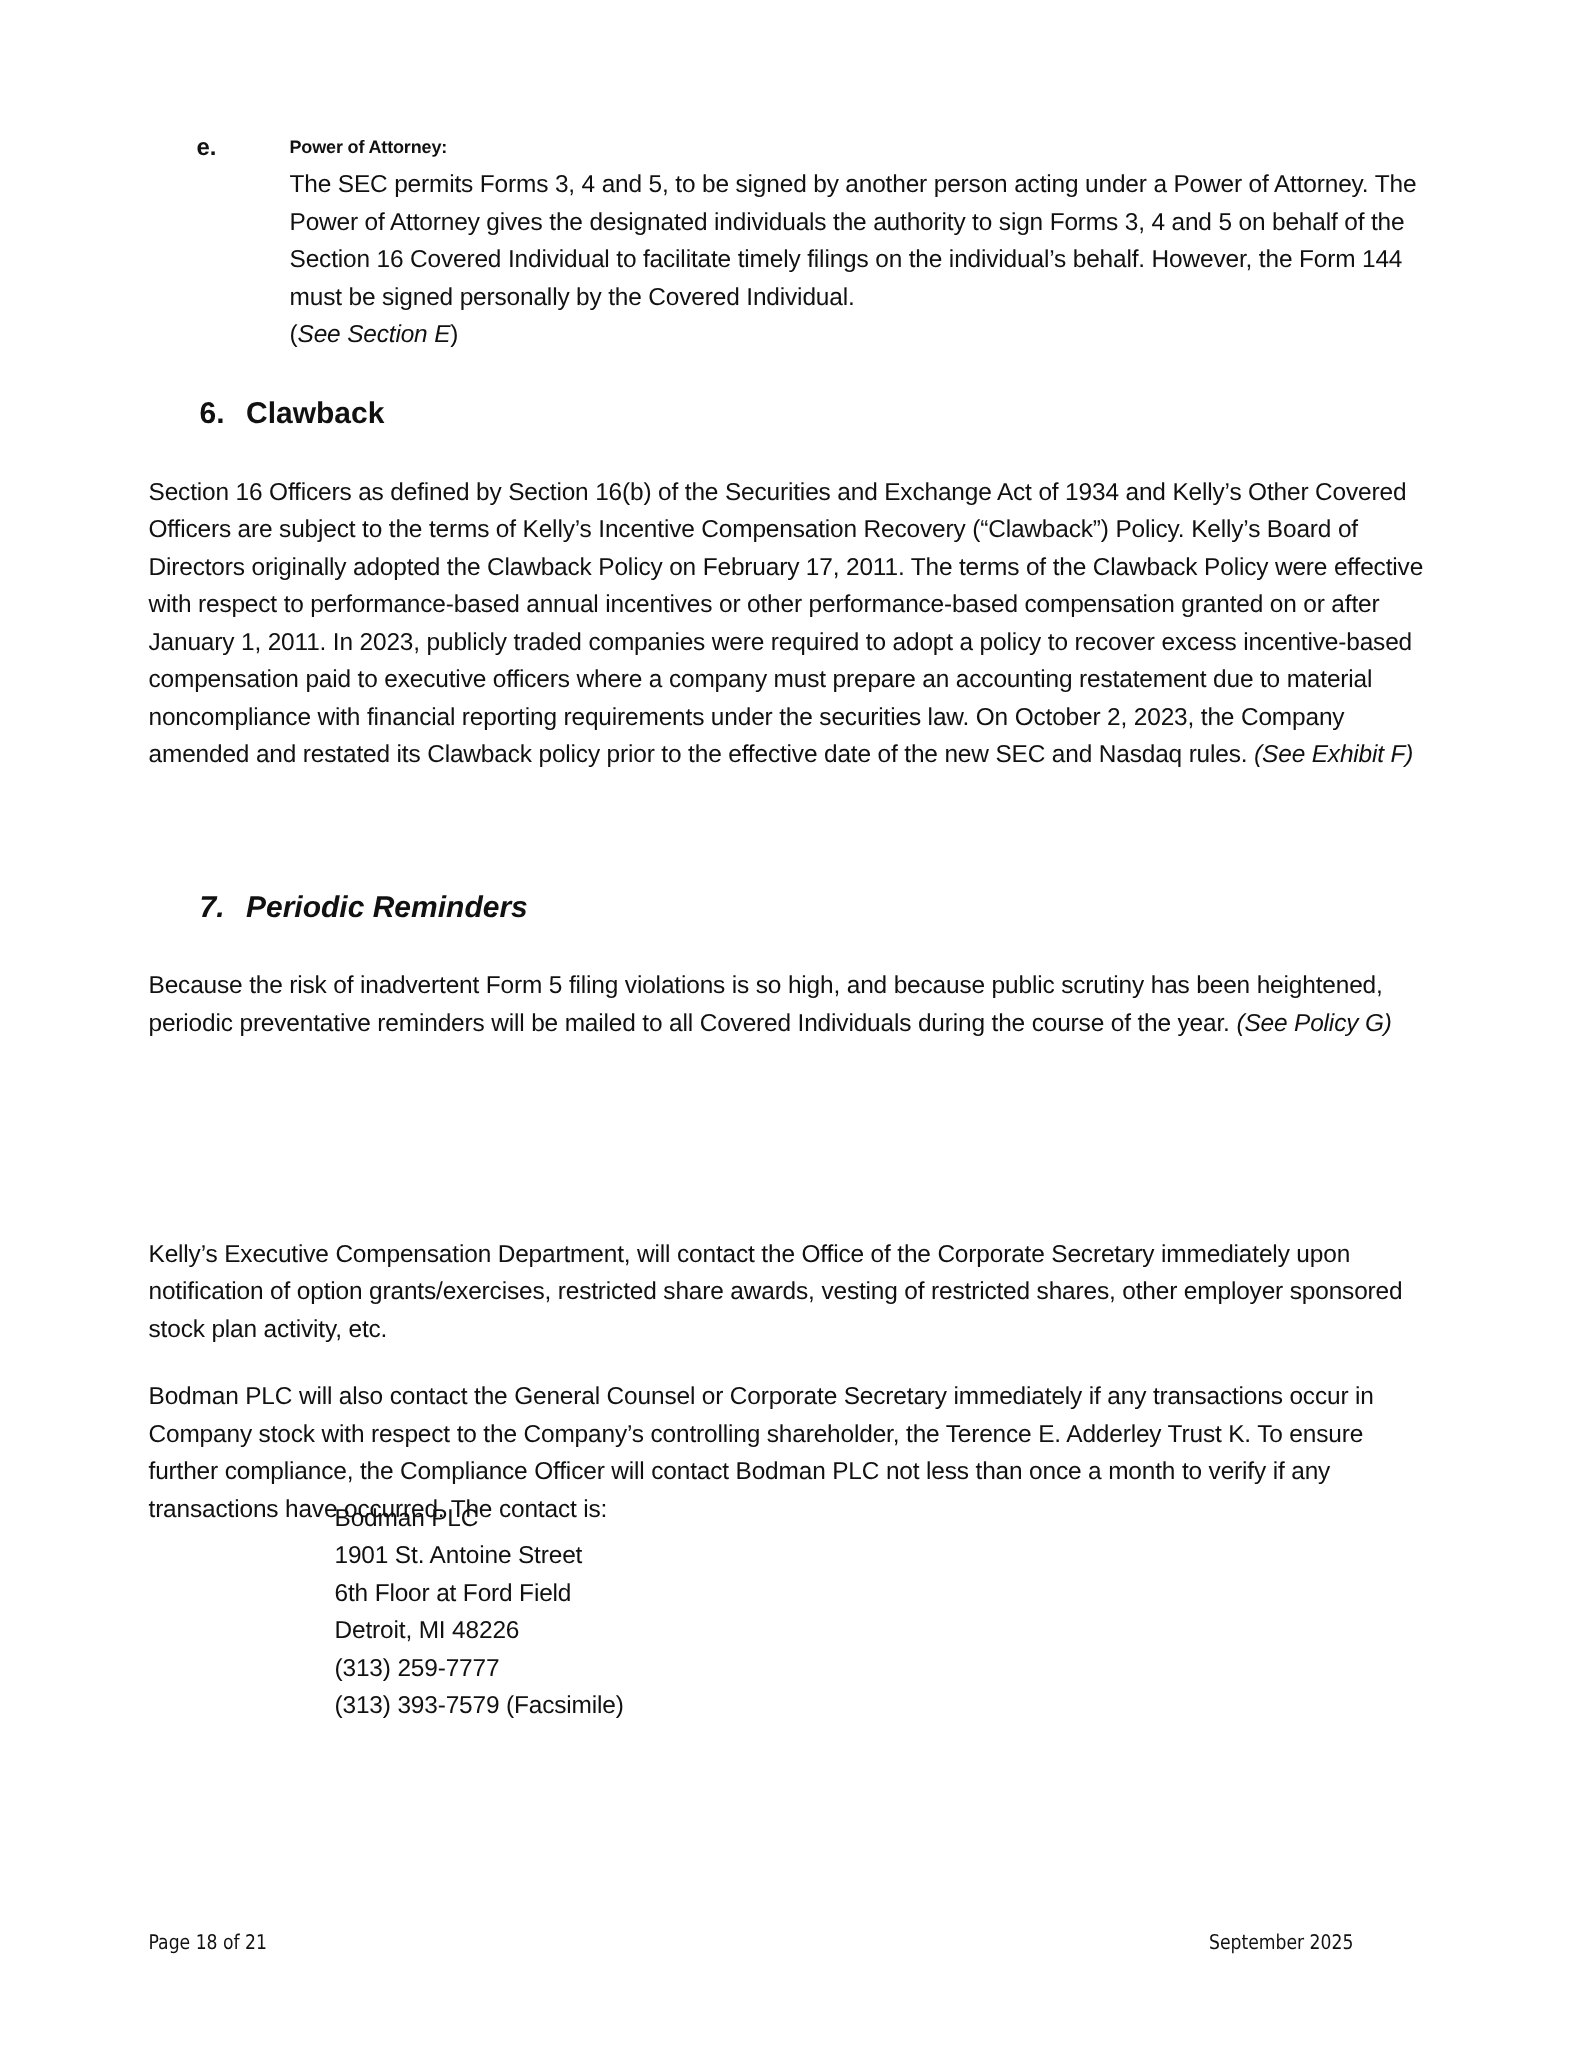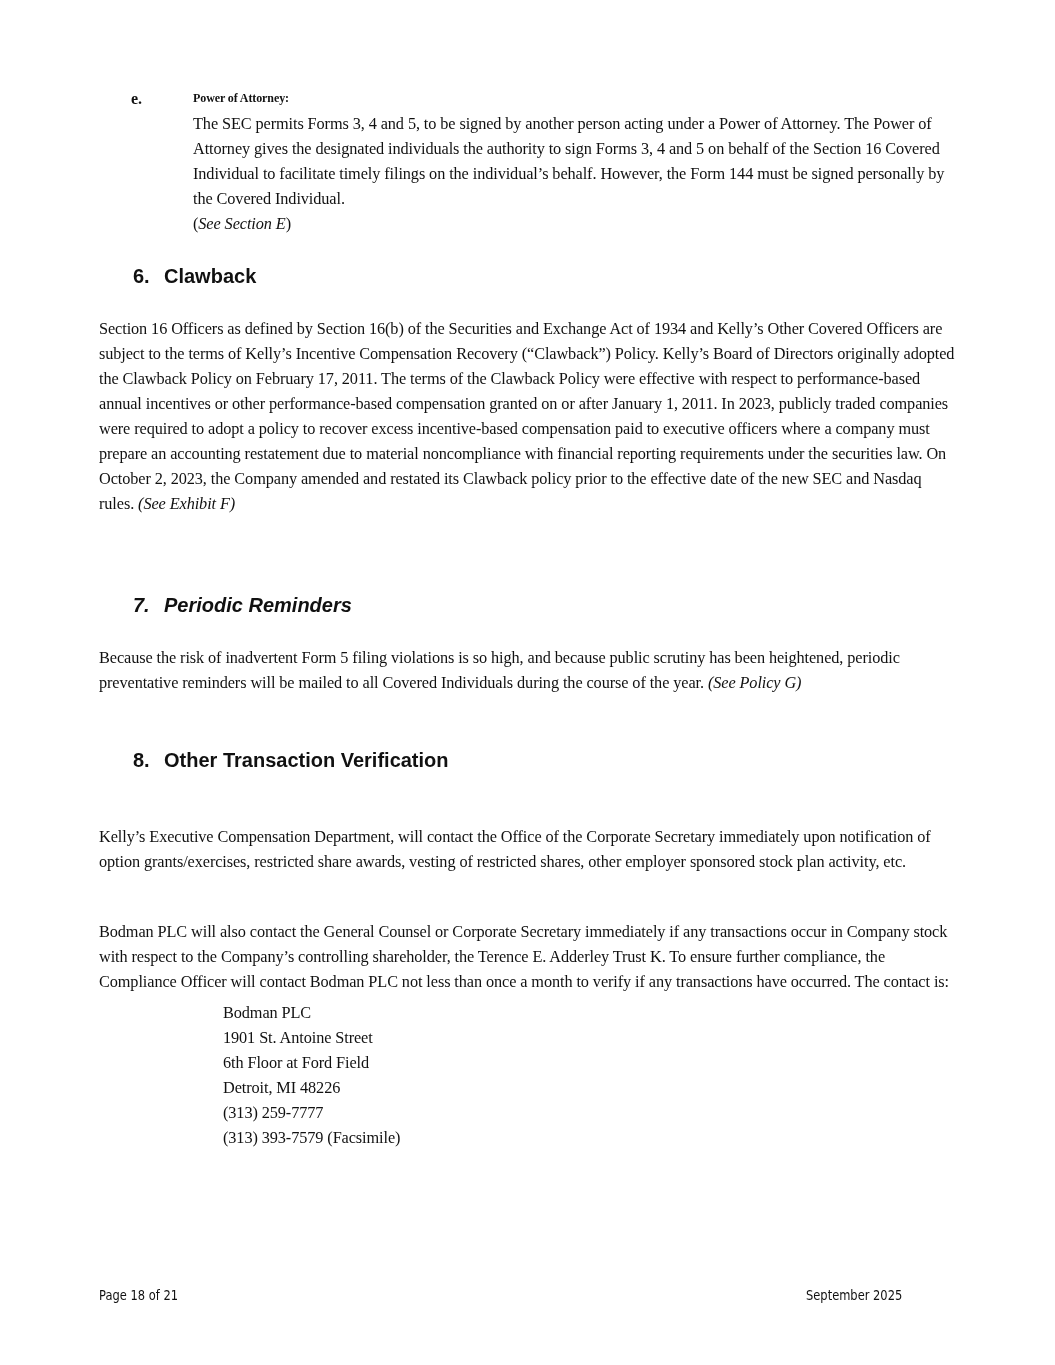--- a/index.html
+++ b/index.html
@@ -18,21 +18,20 @@
     .page {
       position: absolute;
       left: 0; top: 0;
       width: 1055px;
       height: 1365px;
     }
     .body-text {
       font-size: 16.3px;
       line-height: 25px;
       letter-spacing: -0.1px;
-      font-family: Liberation Serif, serif;
     }
     .sub-item {
       position: absolute;
       left: 131px;
       top: 86px;
       width: 840px;
     }
     .sub-letter {
       position: absolute;
       left: 0;
@@ -114,23 +113,20 @@
     <span>Section 16 Officers as defined by Section 16(b) of the Securities and Exchange Act of 1934 and Kelly’s Other Covered Officers are subject to the terms of Kelly’s Incentive Compensation Recovery (“Clawback”) Policy. Kelly’s Board of Directors originally adopted the Clawback Policy on February 17, 2011. The terms of the Clawback Policy were effective with respect to performance-based annual incentives or other performance-based compensation granted on or after January 1, 2011. In 2023, publicly traded companies were required to adopt a policy to recover excess incentive-based compensation paid to executive officers where a company must prepare an accounting restatement due to material noncompliance with financial reporting requirements under the securities law. On October 2, 2023, the Company amended and restated its Clawback policy prior to the effective date of the new SEC and Nasdaq rules. </span><span class="ital">(See Exhibit F)</span>
   </div>
 
   <div class="heading" style="top:592px;font-style:italic;">
     <span class="num">7.</span><span>Periodic Reminders</span>
   </div>
   <div class="para body-text" style="top:645px;">
     <span>Because the risk of inadvertent Form 5 filing violations is so high, and because public scrutiny has been heightened, periodic preventative reminders will be mailed to all Covered Individuals during the course of the year. </span><span class="ital">(See Policy G)</span>
   </div>
 
-  <div class="heading" style="top:747px;">
-    <span class="num">8.</span><span>Other Transaction Verification</span>
-  </div>
   <div class="para body-text" style="top:824px;">
     <span>Kelly’s Executive Compensation Department, will contact the Office of the Corporate Secretary immediately upon notification of option grants/exercises, restricted share awards, vesting of restricted shares, other employer sponsored stock plan activity, etc.</span>
   </div>
   <div class="para body-text" style="top:900px;margin-top:19px;">
     <span>Bodman PLC will also contact the General Counsel or Corporate Secretary immediately if any transactions occur in Company stock with respect to the Company’s controlling shareholder, the Terence E. Adderley Trust K. To ensure further compliance, the Compliance Officer will contact Bodman PLC not less than once a month to verify if any transactions have occurred. The contact is:</span>
   </div>
 
   <div class="address body-text">
     <div>Bodman PLC</div>
     <div>1901 St. Antoine Street</div>

